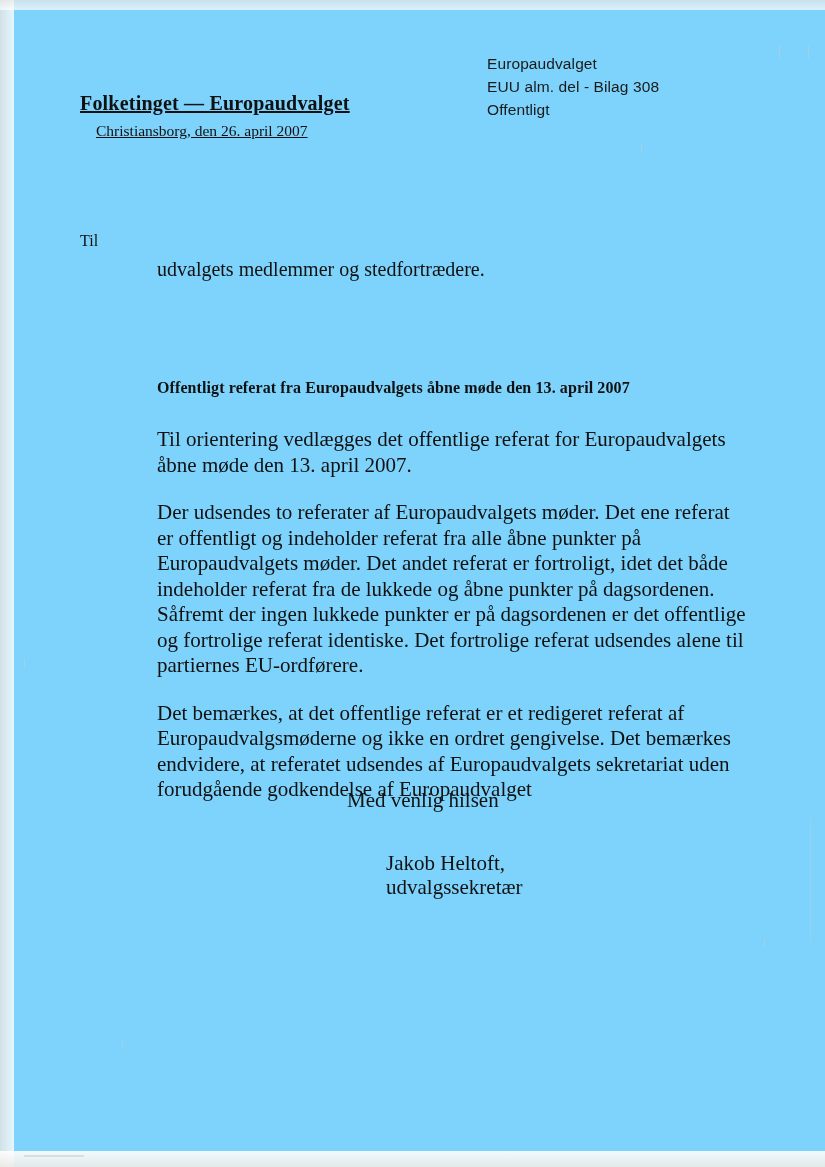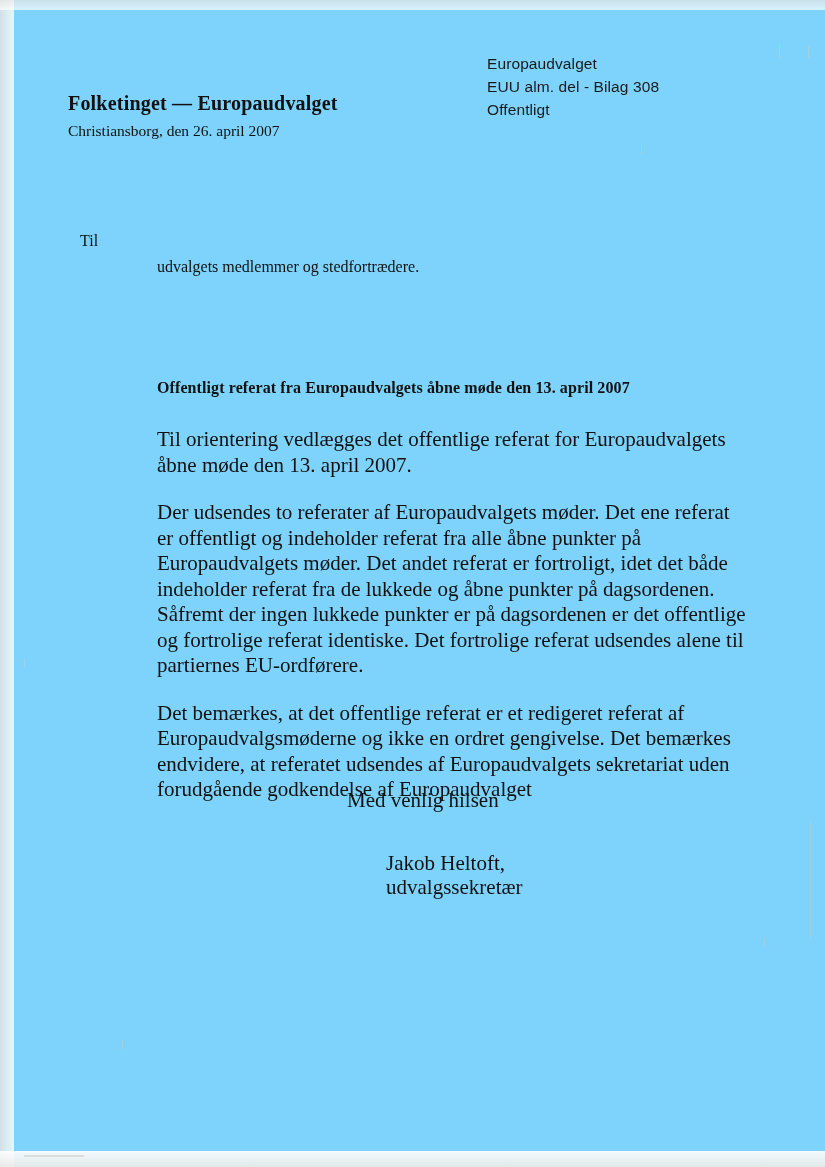--- a/index.html
+++ b/index.html
@@ -49,47 +49,48 @@
     top: 52px;
     font-family: "Liberation Sans", sans-serif;
     font-size: 15.5px;
     line-height: 23px;
     color: #1a1a1a;
     letter-spacing: 0.1px;
   }
 
   .letterhead {
     position: absolute;
-    left: 68px;
+    left: 80px;
     top: 92px;
+    text-decoration: underline;
   }
   .letterhead .org {
     font-size: 20px;
     font-weight: bold;
     letter-spacing: 0.2px;
     margin: 0;
     white-space: nowrap;
   }
   .letterhead .place-date {
     font-size: 15.5px;
-    margin: 7px 0 0 0;
+    margin: 7px 0 0 16px;
   }
 
   .addressee-label {
     position: absolute;
     left: 80px;
     top: 232px;
     font-size: 16px;
     text-align: center;
   }
   .addressee-line {
     position: absolute;
     left: 157px;
     top: 258px;
-    font-size: 16px;
+    font-size: 20px;
   }
 
   .body {
     position: absolute;
     left: 157px;
     top: 379px;
     width: 590px;
   }
   .body h2 {
     font-size: 16px;

